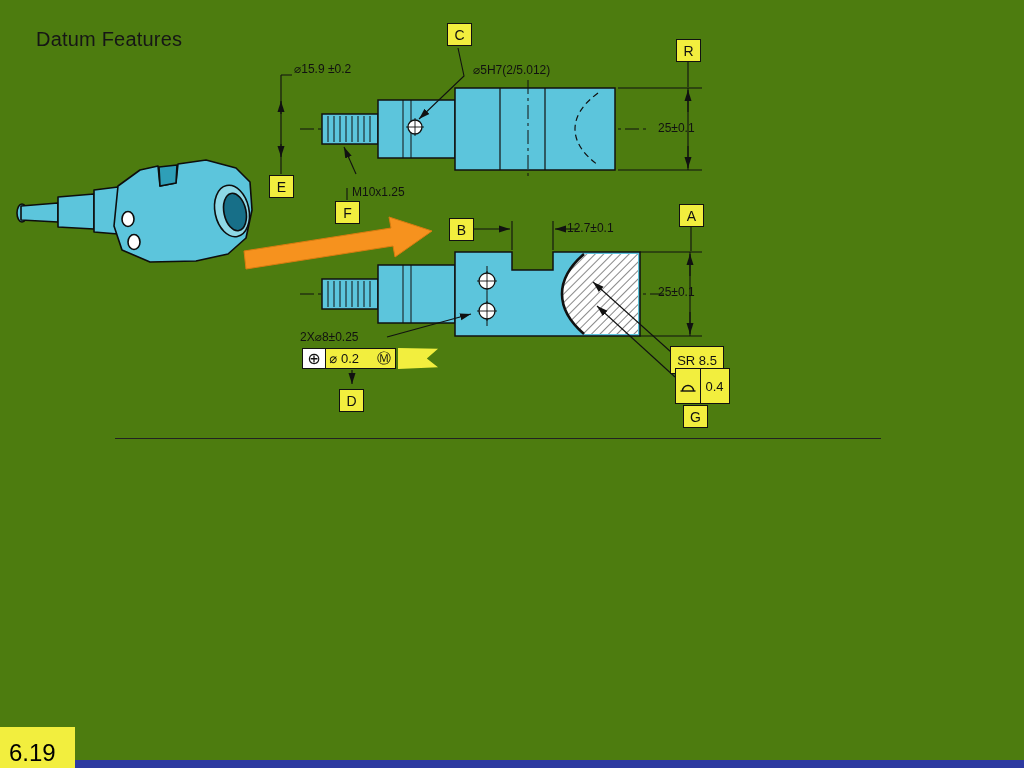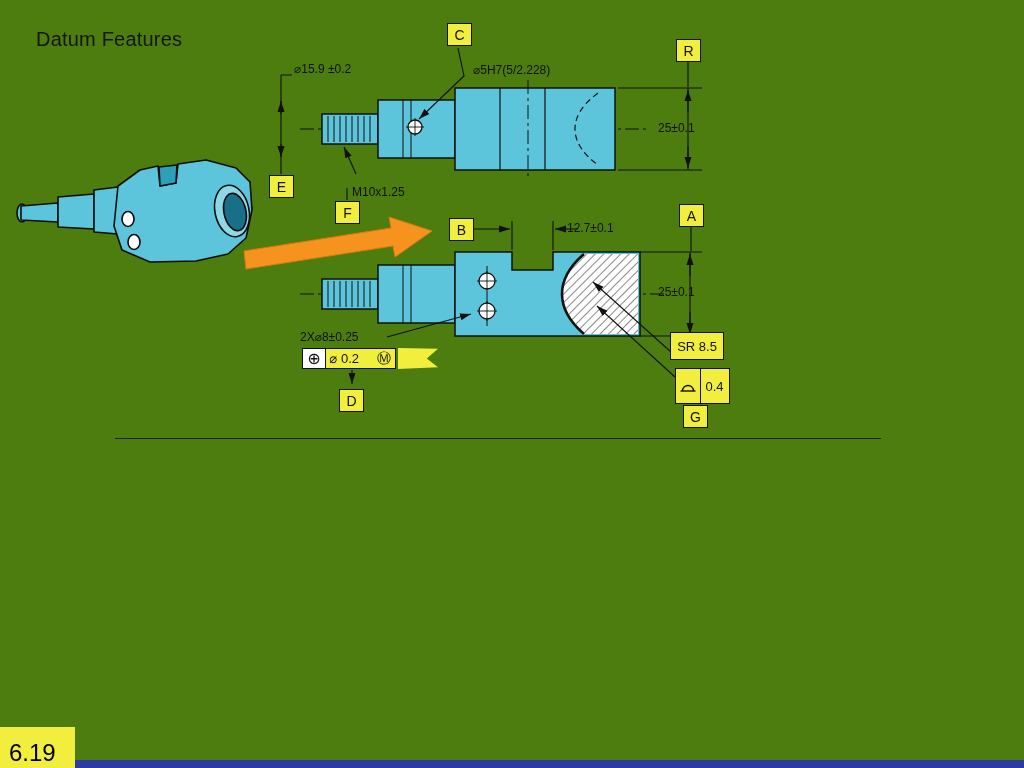--- a/index.html
+++ b/index.html
@@ -149,21 +149,21 @@
       <ellipse cx="232" cy="211" rx="17" ry="26" transform="rotate(-12 232 211)" fill="#8ed8e6"></ellipse>
       <ellipse cx="235" cy="212" rx="11" ry="19" transform="rotate(-12 235 212)" fill="#176f88"></ellipse>
     </g>
 
     <g>
       <polygon points="244,251 391,228 389,217 432,231 395,257 393,246 246,269" fill="#f6921e" stroke="#d97b10" stroke-width="1"></polygon>
     </g>
   </svg>
 
   <div class="lbl" style="left:294px;top:61px">⌀15.9 ±0.2</div>
-  <div class="lbl" style="left:473px;top:62px">⌀5H7(5/2.228)</div>
+  <div class="lbl" style="left:473px;top:62px">⌀5H7(2/5.012)</div>
   <div class="lbl" style="left:352px;top:184px">M10x1.25</div>
   <div class="lbl" style="left:658px;top:120px">25±0.1</div>
   <div class="lbl" style="left:567px;top:220px">12.7±0.1</div>
   <div class="lbl" style="left:658px;top:284px">25±0.1</div>
   <div class="lbl" style="left:300px;top:329px">2X⌀8±0.25</div>
 
   <div class="datum" style="left:447px;top:23px">C</div>
   <div class="datum" style="left:676px;top:39px">R</div>
   <div class="datum" style="left:269px;top:175px">E</div>
   <div class="datum" style="left:335px;top:201px">F</div>
@@ -174,21 +174,21 @@
 
   <div class="fcf">
     <div class="fcf-cell fcf-sym">⊕</div>
     <div class="fcf-cell fcf-tol">
       <span>⌀ 0.2</span>
       <span style="font-size:14px">Ⓜ</span>
     </div>
     <div class="fcf-flag"></div>
   </div>
 
-  <div class="tolbox" style="left:670px;top:332px;width:54px;height:28px">SR 8.5</div>
+  <div class="tolbox" style="left:670px;top:346px;width:54px;height:28px">SR 8.5</div>
 
   <div class="profile-frame">
     <div class="pf-cell pf-sym">
       <svg width="18" height="13" viewBox="0 0 18 13">
         <line x1="1.5" y1="11" x2="16.5" y2="11" stroke="#111" stroke-width="1.4"></line>
         <path d="M 3.5,11 A 5.5 5.5 0 0 1 14.5,11" fill="none" stroke="#111" stroke-width="1.4"></path>
       </svg>
     </div>
     <div class="pf-cell pf-val">0.4</div>
   </div>

